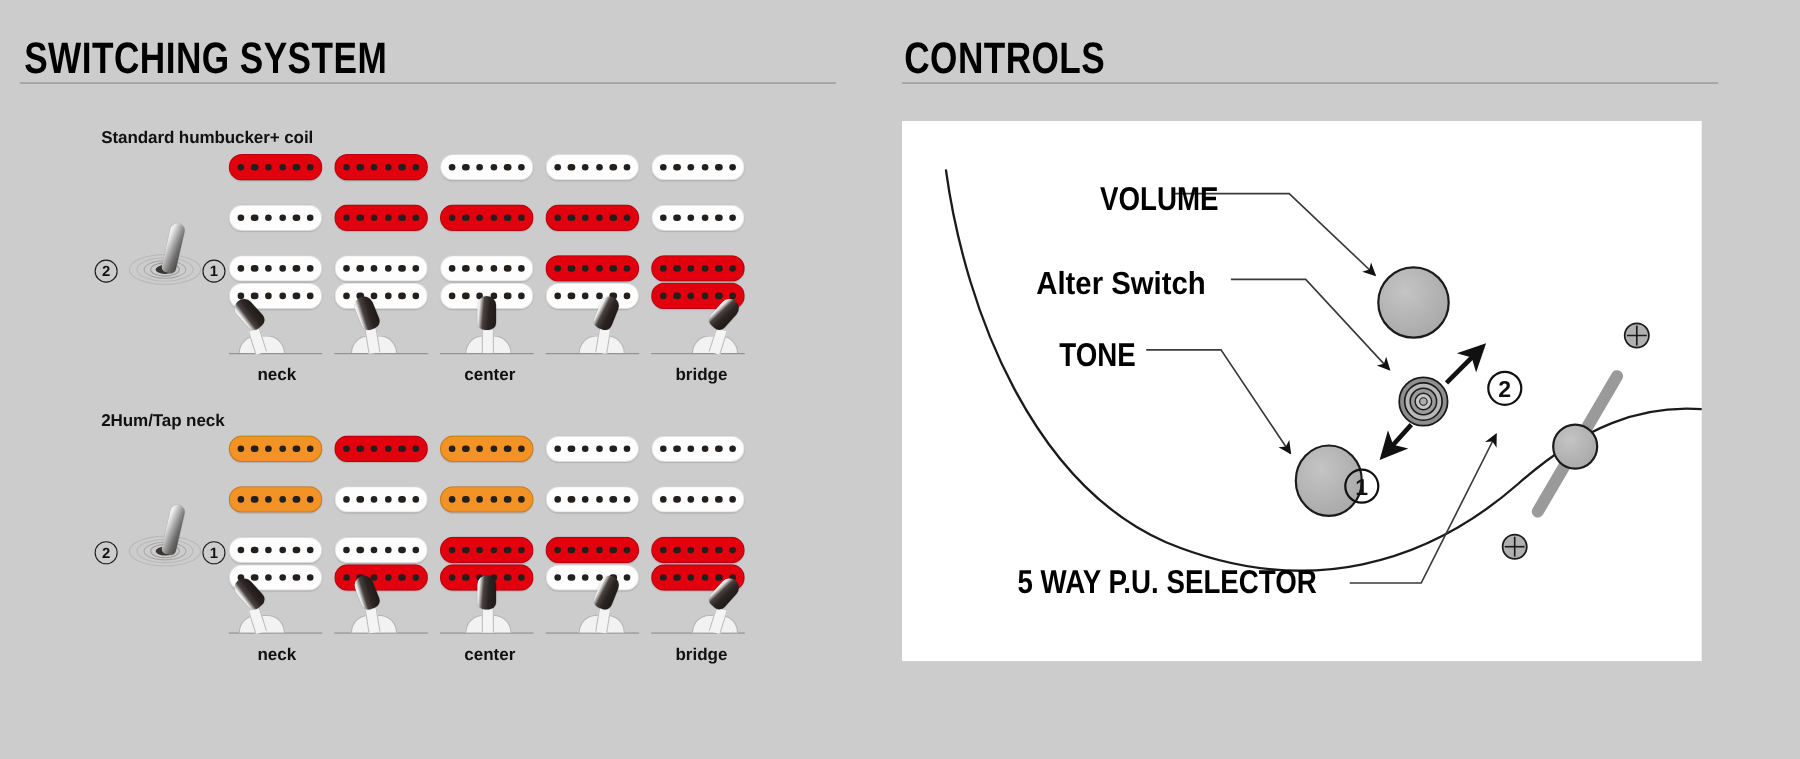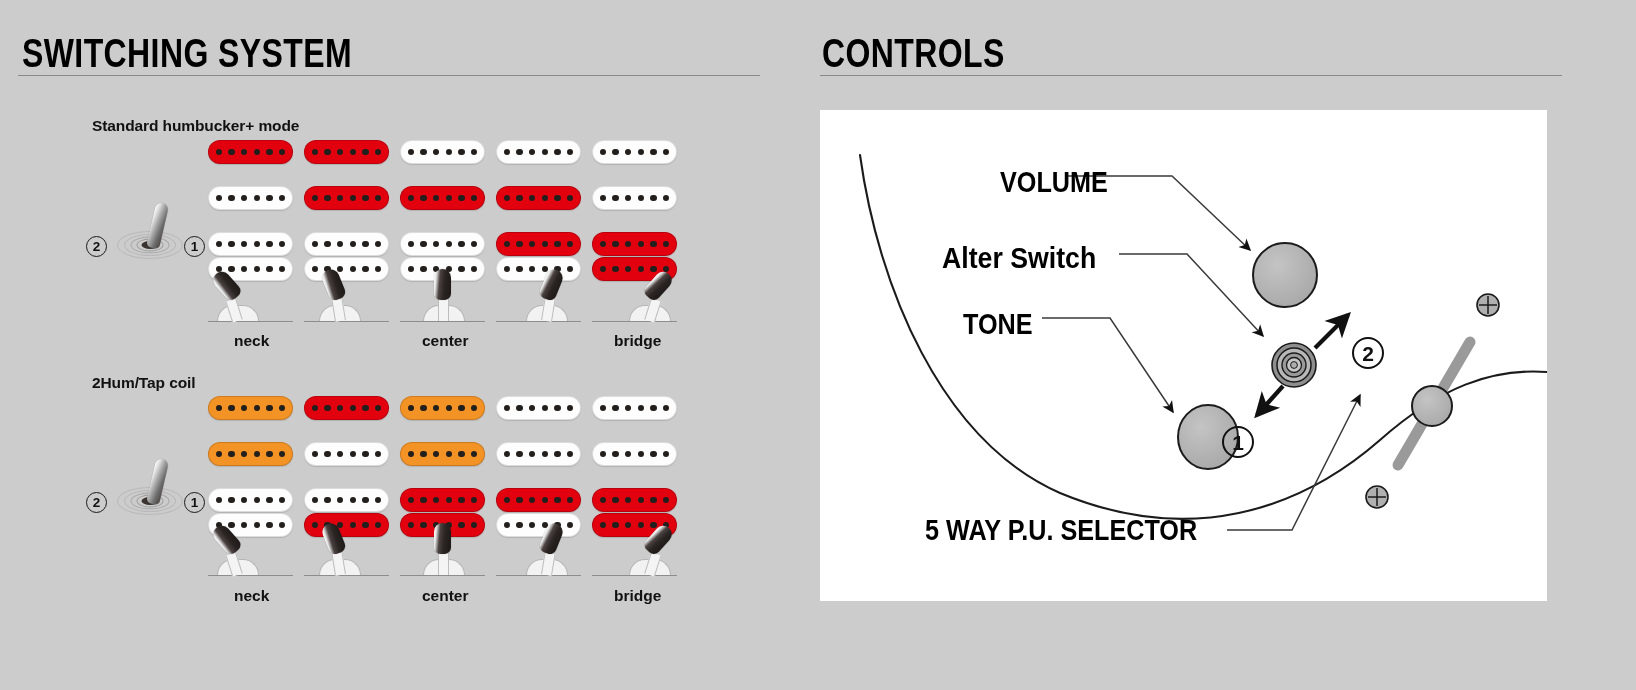--- a/index.html
+++ b/index.html
@@ -186,21 +186,21 @@
 </head>
 <body>
 
 <div class="page">
 
   <section class="panel" id="panel-switching">
 
     <h1 class="panel-title" id="switching-title">SWITCHING SYSTEM</h1>
     <div class="panel-rule" id="switching-rule"></div>
 
-    <div class="mode-label" id="mode1-label">Standard humbucker+ mode</div>
+    <div class="mode-label" id="mode1-label">Standard humbucker+ coil</div>
 
     <div class="toggle-group" id="toggle-1">
       <div class="num-badge left">2</div>
       <div class="toggle-base">
         <div class="ring r1"></div>
           <div class="ring r2"></div>
         <div class="ring r3"></div>
           <div class="ring r4"></div>
         <div class="toggle-hole"></div>
       </div>
@@ -401,21 +401,21 @@
           <div class="lever-mound" style="left: 36.5px;"></div>
           <div class="lever-stem" style="left: 52px; transform: rotate(17.64deg); transform-origin: 50% 100%;"></div>
           <div class="lever-tip" style="left: 58.037px; bottom: 28.9726px; transform: rotate(42deg);"></div>
         </div>
       </div>
 
     <div class="pos-label" id="pos-neck-1">neck</div>
     <div class="pos-label" id="pos-center-1">center</div>
     <div class="pos-label" id="pos-bridge-1">bridge</div>
 
-    <div class="mode-label" id="mode2-label">2Hum/Tap coil</div>
+    <div class="mode-label" id="mode2-label">2Hum/Tap neck</div>
 
     <div class="toggle-group" id="toggle-2">
       <div class="num-badge left">2</div>
       <div class="toggle-base">
         <div class="ring r1"></div>
           <div class="ring r2"></div>
         <div class="ring r3"></div>
           <div class="ring r4"></div>
         <div class="toggle-hole"></div>
       </div>

